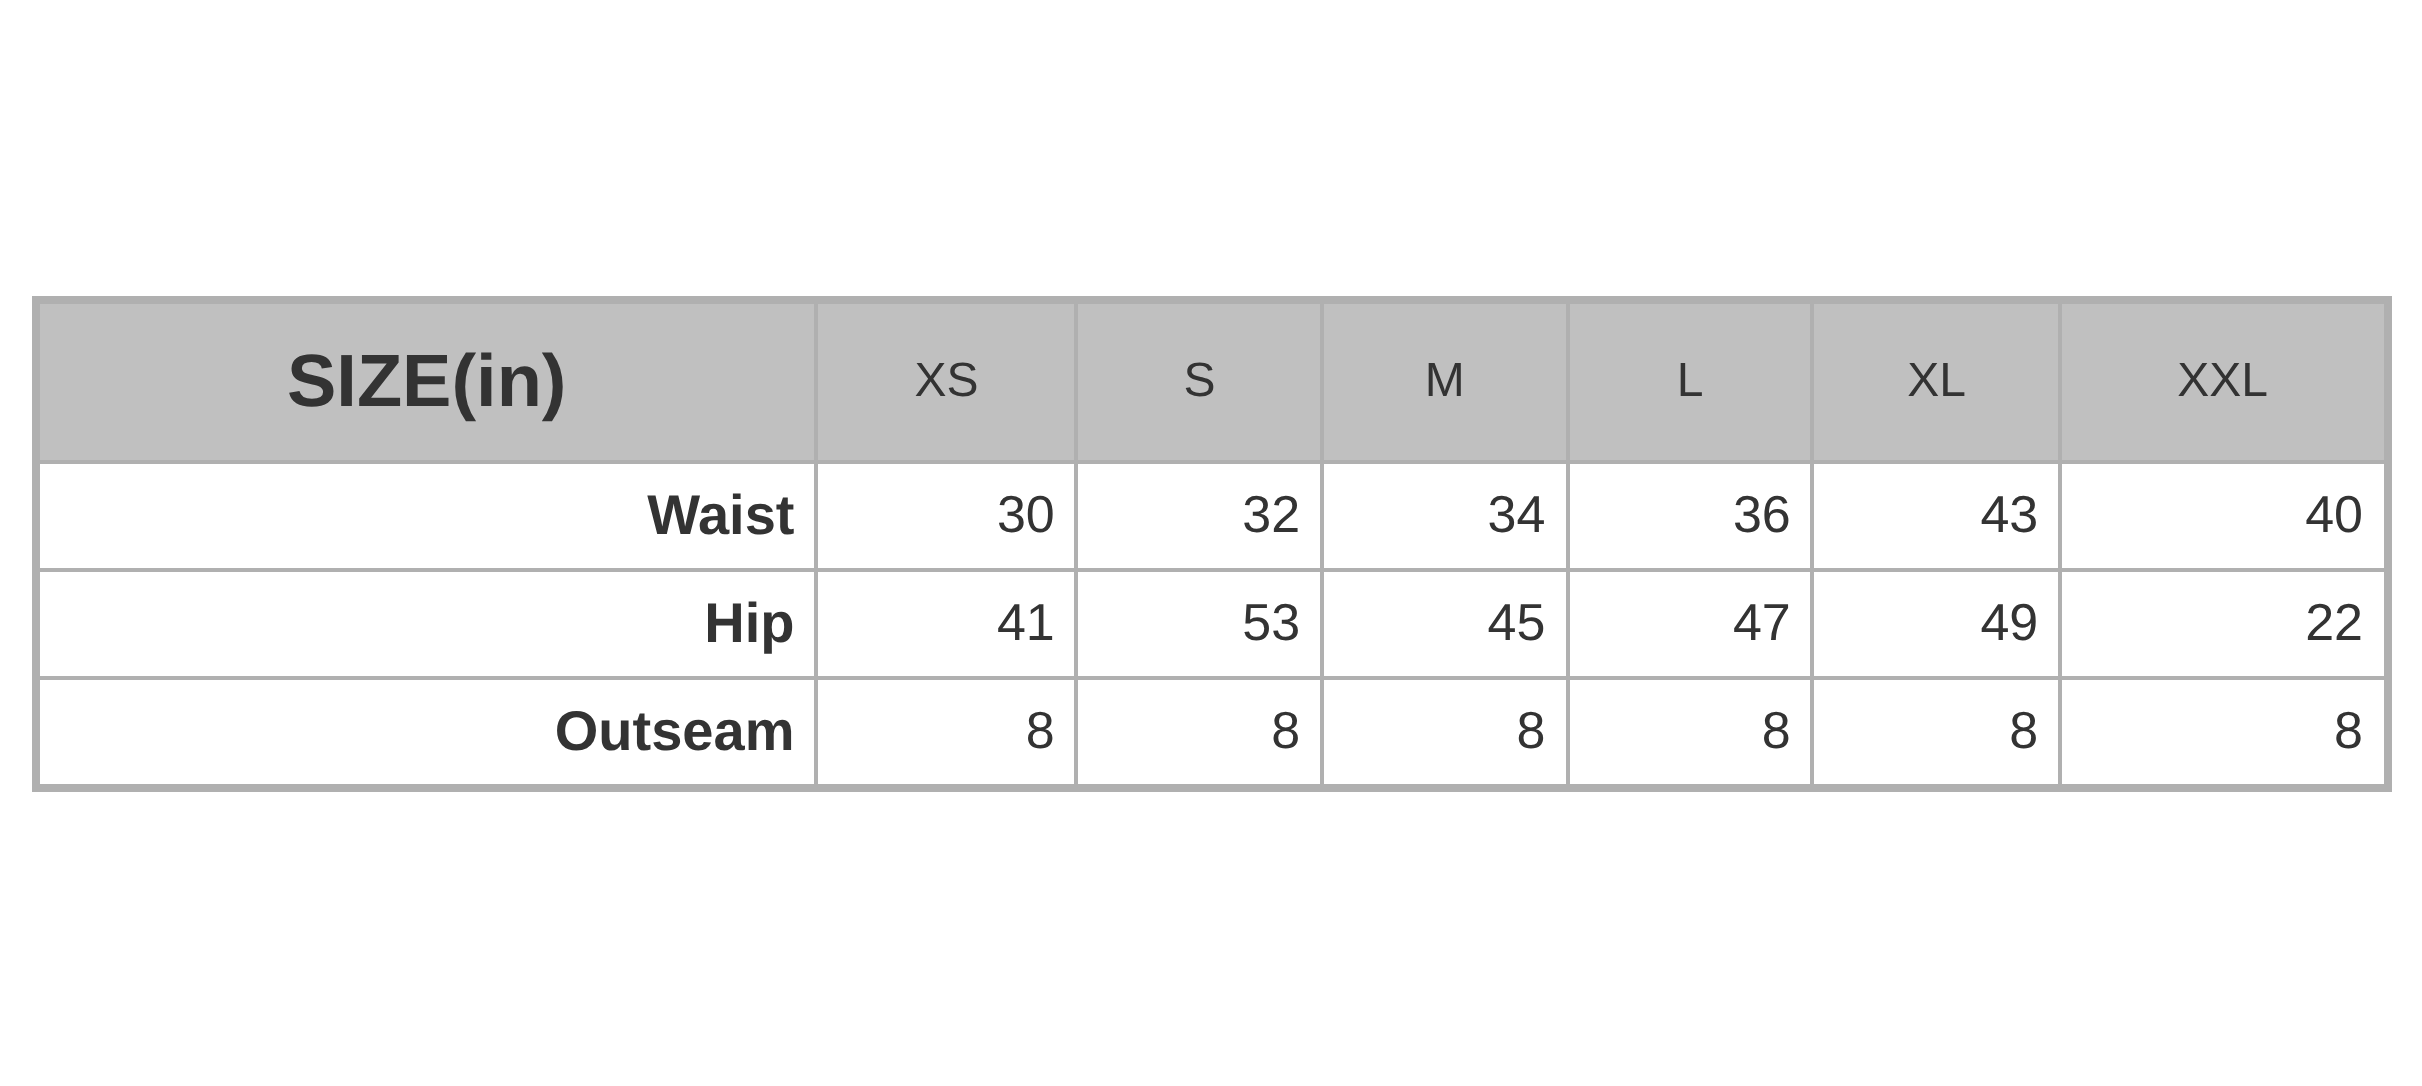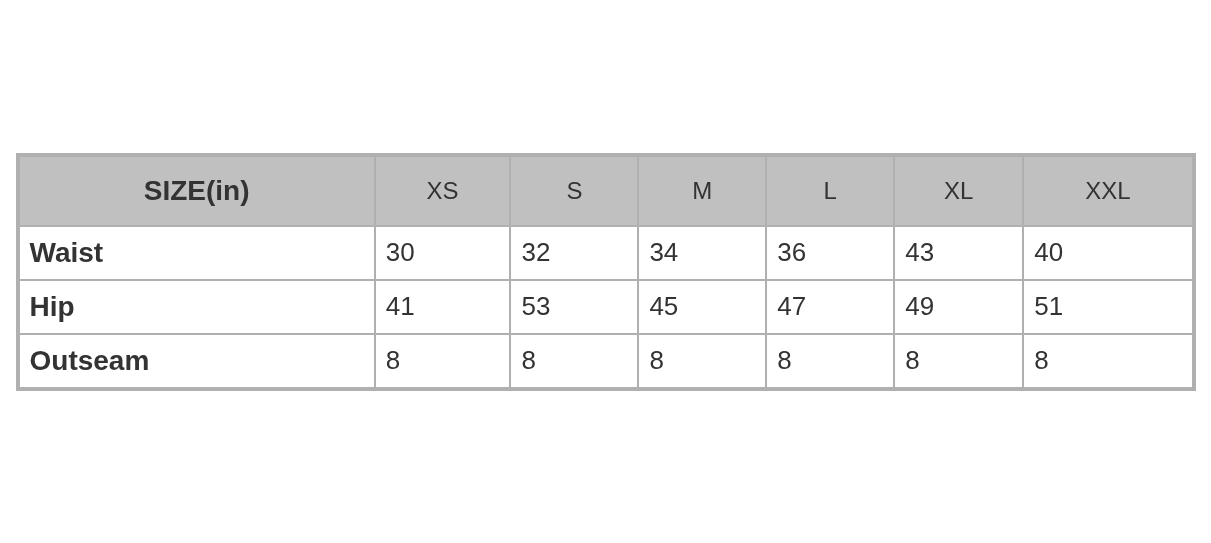--- a/index.html
+++ b/index.html
@@ -36,31 +36,31 @@
       border: 2px solid #b0b0b0;
       padding: 18px 10px;
       text-align: center;
       font-size: 24px;
       color: #333;
       font-weight: normal;
     }
 
     thead th.size-label {
       font-weight: bold;
-      font-size: 28px;
+      font-size: 37px;
     }
 
     tbody tr {
       background-color: #ffffff;
     }
 
     tbody td {
       border: 2px solid #b0b0b0;
       padding: 10px 10px;
-      text-align: left;
+      text-align: right;
       font-size: 26px;
       color: #333;
       font-weight: normal;
     }
 
     tbody td.row-label {
       font-weight: bold;
       font-size: 28px;
     }
   </style>
@@ -90,21 +90,21 @@
         <td>43</td>
         <td>40</td>
       </tr>
       <tr>
         <td class="row-label">Hip</td>
         <td>41</td>
         <td>53</td>
         <td>45</td>
         <td>47</td>
         <td>49</td>
-        <td>51</td>
+        <td>22</td>
       </tr>
       <tr>
         <td class="row-label">Outseam</td>
         <td>8</td>
         <td>8</td>
         <td>8</td>
         <td>8</td>
         <td>8</td>
         <td>8</td>
       </tr>

